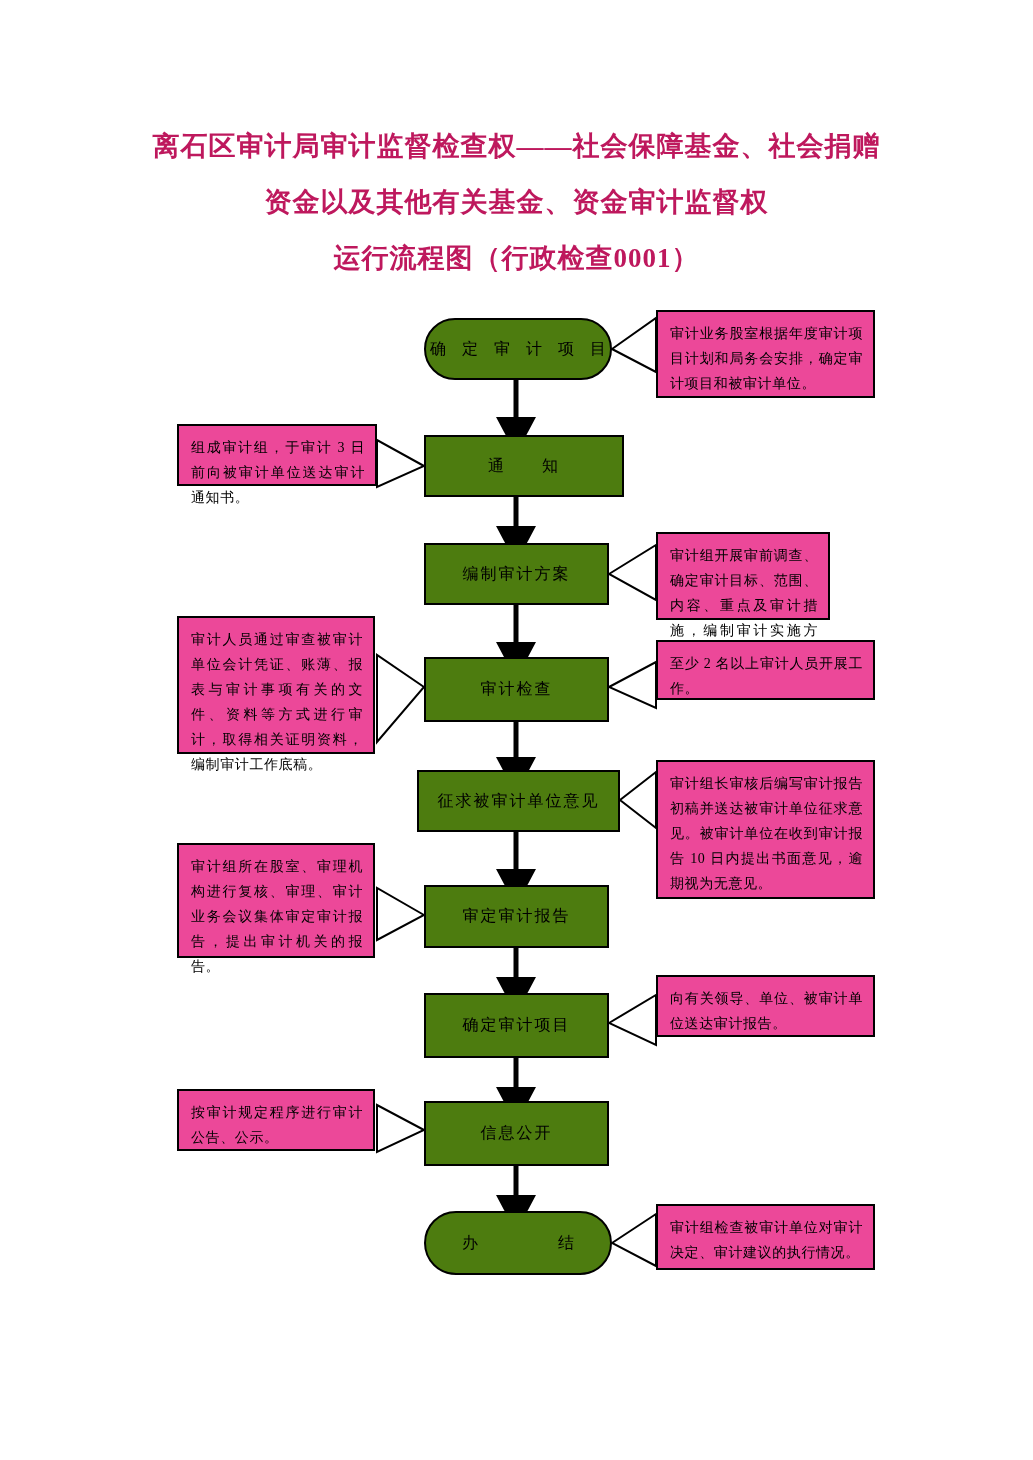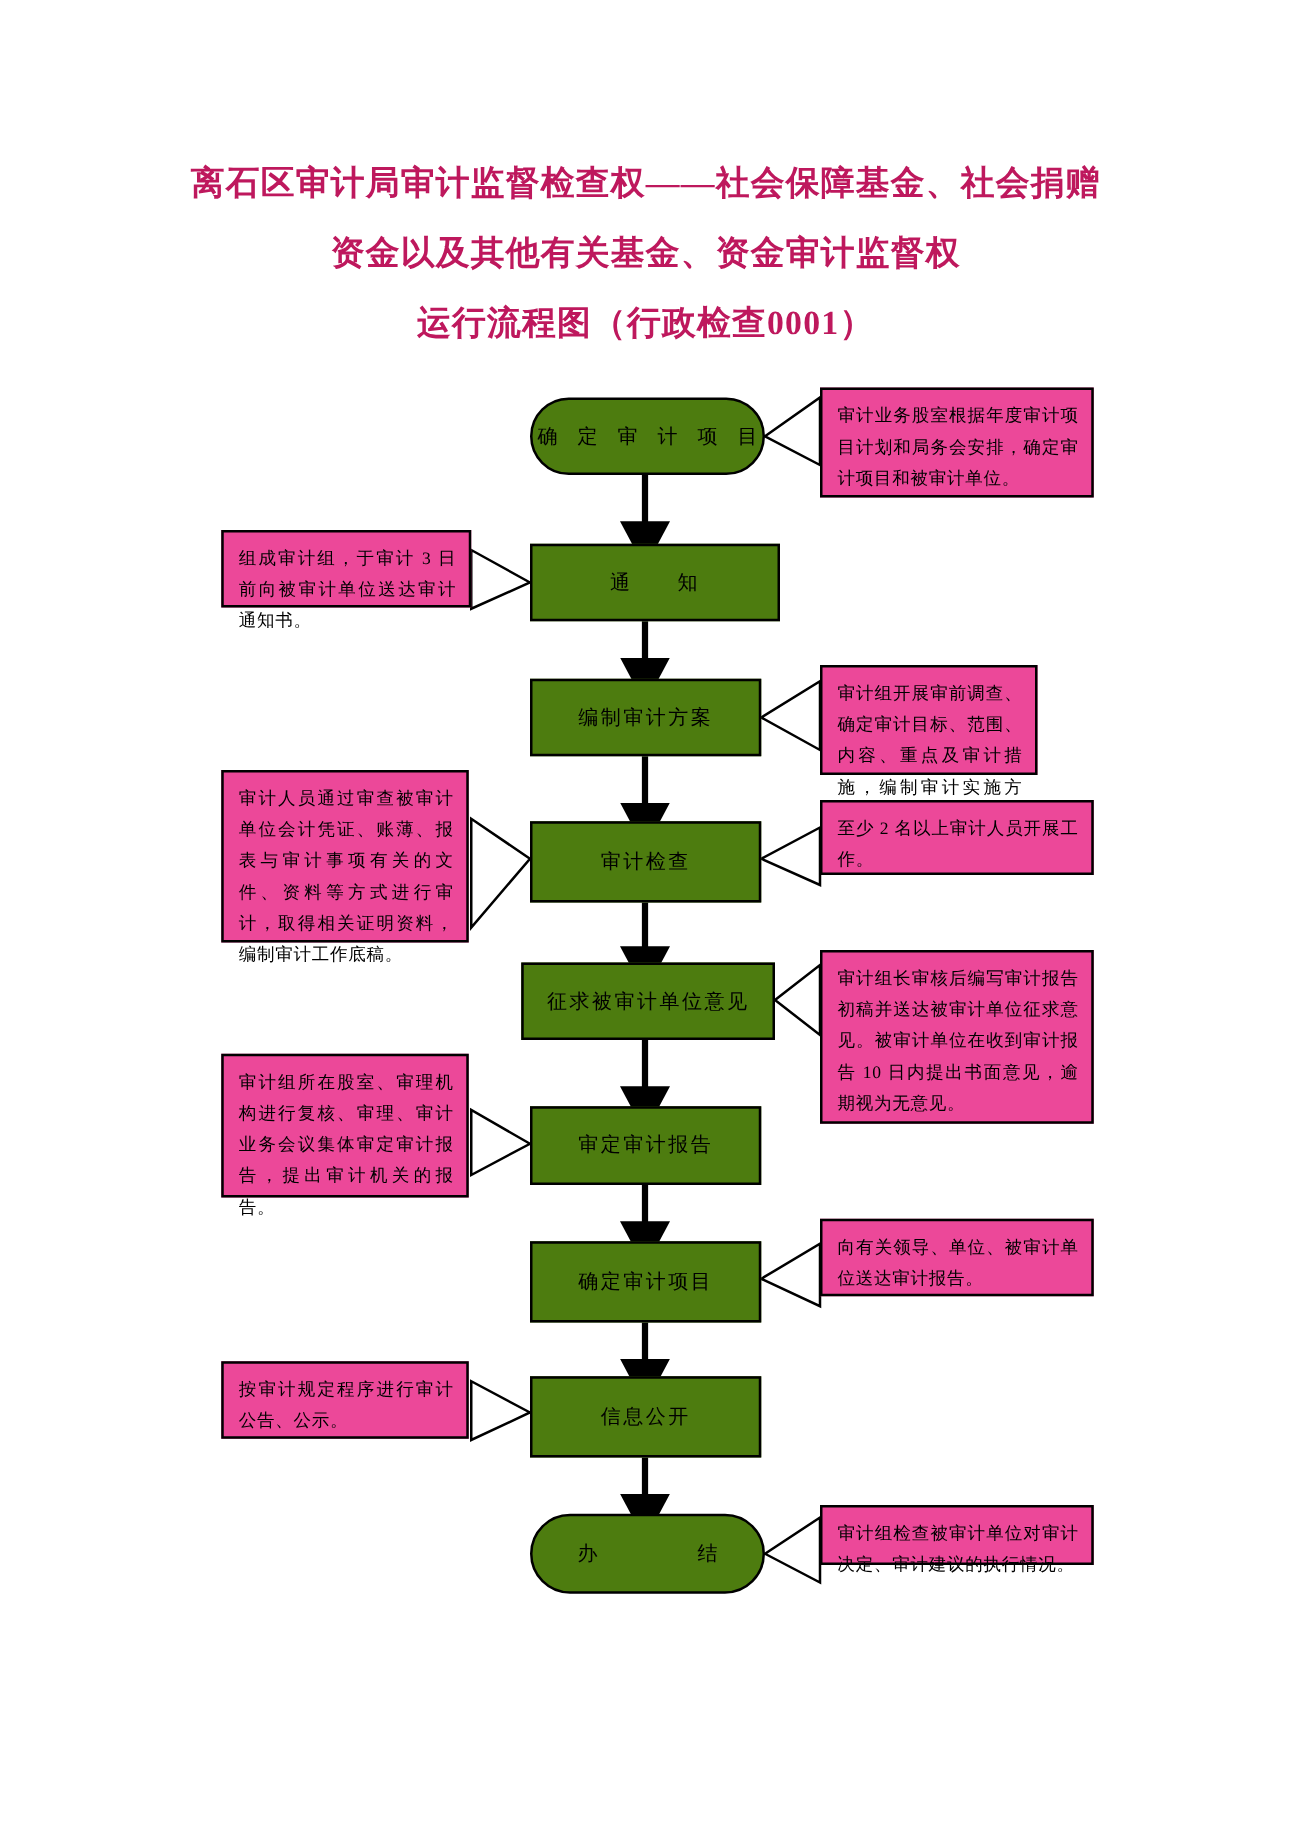--- a/index.html
+++ b/index.html
@@ -149,15 +149,15 @@
   <div class="note" style="left:656px;top:640px;width:219px;height:60px;">至少 2 名以上审计人员开展工作。</div>
 
   <div class="note" style="left:656px;top:760px;width:219px;height:139px;">审计组长审核后编写审计报告初稿并送达被审计单位征求意见。被审计单位在收到审计报告 10 日内提出书面意见，逾期视为无意见。</div>
 
   <div class="note" style="left:177px;top:843px;width:198px;height:115px;">审计组所在股室、审理机构进行复核、审理、审计业务会议集体审定审计报告，提出审计机关的报告。</div>
 
   <div class="note" style="left:656px;top:975px;width:219px;height:62px;">向有关领导、单位、被审计单位送达审计报告。</div>
 
   <div class="note" style="left:177px;top:1089px;width:198px;height:62px;">按审计规定程序进行审计公告、公示。</div>
 
-  <div class="note" style="left:656px;top:1204px;width:219px;height:48px;">审计组检查被审计单位对审计决定、审计建议的执行情况。</div>
+  <div class="note" style="left:656px;top:1204px;width:219px;height:66px;">审计组检查被审计单位对审计决定、审计建议的执行情况。</div>
 
 </div>
 
 </body></html>

